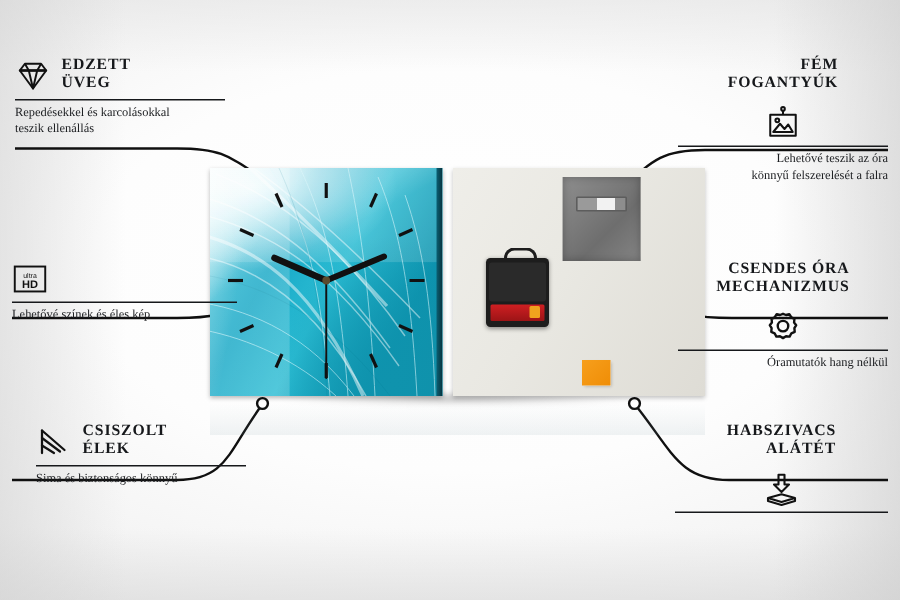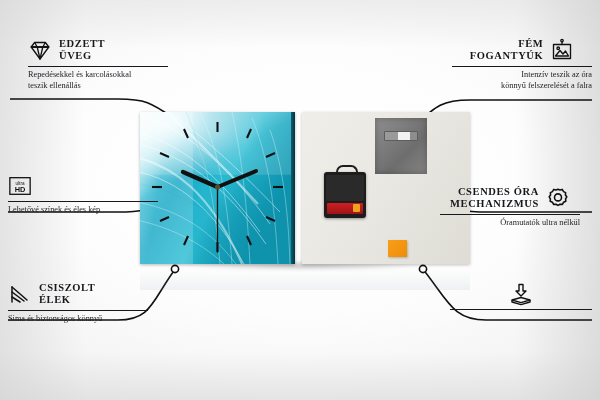--- a/index.html
+++ b/index.html
@@ -18,21 +18,21 @@
     content:"";position:absolute;inset:0;
     background:
       linear-gradient(to right, rgba(210,210,210,.55) 0%, rgba(255,255,255,0) 14%, rgba(255,255,255,0) 86%, rgba(205,205,205,.6) 100%),
       linear-gradient(to bottom, rgba(225,225,225,.5) 0%, rgba(255,255,255,0) 12%, rgba(255,255,255,0) 88%, rgba(215,215,215,.55) 100%);
     pointer-events:none;
   }
 
   
   .callout{position:absolute;}
   .co-head{display:flex;align-items:center;gap:7px;}
-  .co-head.right{flex-direction:row;justify-content:center;}
+  .co-head.right{flex-direction:column;justify-content:flex-end;}
   .co-title{
     font-size:10.5px;letter-spacing:.6px;line-height:1.18;
     color:#16181b;text-transform:uppercase;font-weight:700;
     white-space:pre-line;
   }
   .co-title.ta-r{text-align:right;}
   .co-rule{
     height:1px;background:#16181b;margin:3px 0 3px 0;width:100%;
   }
   .co-sub{
@@ -204,21 +204,21 @@
       <div id="mech">
         <div class="loop"></div>
         <div class="body"></div>
         <div class="batt"></div>
       </div>
       <div id="foam"></div>
     </div>
   </div>
   <div id="reflect"></div>
 
-  <div class="callout" style="left:28px;top:38px;width:140px;">
+  <div class="callout" style="left:10px;top:38px;width:140px;">
     <div class="co-head">
       <svg class="ic" viewBox="0 0 24 24">
         <g fill="none" stroke="#111" stroke-width="1.3" stroke-linejoin="round">
           <path d="M3.2,9 L12,21 L20.8,9 Z"></path>
           <path d="M3.2,9 L6.6,4.5 L17.4,4.5 L20.8,9 Z"></path>
           <path d="M6.6,4.5 L9.2,9 L12,21 L14.8,9 L17.4,4.5"></path>
           <path d="M3.2,9 L20.8,9"></path>
         </g>
       </svg>
       <div class="co-title">EDZETT
@@ -234,21 +234,21 @@
       <svg class="ic" viewBox="0 0 26 24">
         <rect x="2" y="3" width="22" height="18" fill="none" stroke="#111" stroke-width="1.4"></rect>
         <text x="13" y="11" font-family="Liberation Sans, sans-serif" font-size="5" text-anchor="middle" fill="#111">ultra</text>
         <text x="13" y="18.5" font-family="Liberation Sans, sans-serif" font-size="8" font-weight="bold" text-anchor="middle" fill="#111">HD</text>
       </svg>
     </div>
     <div class="co-rule"></div>
     <div class="co-sub">Lehetővé színek és éles kép</div>
   </div>
 
-  <div class="callout" style="left:8px;top:282px;width:140px;">
+  <div class="callout" style="left:24px;top:282px;width:140px;">
     <div class="co-head">
       <svg class="ic" viewBox="0 0 24 24">
         <g fill="none" stroke="#111" stroke-width="1.5" stroke-linecap="round">
           <path d="M4,5 L19,18"></path>
           <path d="M4,10 L16,19"></path>
           <path d="M4,15 L12,20"></path>
           <path d="M4,5 L4,20"></path>
         </g>
       </svg>
       <div class="co-title">CSISZOLT
@@ -266,41 +266,43 @@
         <g fill="none" stroke="#111" stroke-width="1.35" stroke-linejoin="round">
           <rect x="3.5" y="6.5" width="17" height="14"></rect>
           <path d="M12,6.5 L12,3.6"></path>
           <circle cx="12" cy="2.6" r="1.2"></circle>
           <path d="M5.5,18 L10,12.5 L13,16 L15.5,13 L18.5,18 Z"></path>
           <circle cx="8.2" cy="10.2" r="1.25"></circle>
         </g>
       </svg>
     </div>
     <div class="co-rule"></div>
-    <div class="co-sub ta-r">Intenzív teszik az óra
+    <div class="co-sub ta-r">Lehetővé teszik az óra
 könnyű felszerelését a falra</div>
   </div>
 
-  <div class="callout" style="left:440px;top:174px;width:140px;margin-top:12px;">
+  <div class="callout" style="left:452px;top:174px;width:140px;">
     <div class="co-head right">
       <div class="co-title ta-r">CSENDES ÓRA
 MECHANIZMUS</div>
       <svg class="ic" viewBox="0 0 24 24">
         <g fill="none" stroke="#111" stroke-width="1.6" stroke-linejoin="round">
           <path d="M12,3.2 L14,4 L16.2,3.4 L17.6,5.6 L19.6,6.6 L19.4,9 L20.8,10.8 L19.6,12.8 L19.8,15.2 L17.6,16.2 L16.4,18.4 L14,18.2 L12,19.4 L10,18.2 L7.6,18.4 L6.4,16.2 L4.2,15.2 L4.4,12.8 L3.2,10.8 L4.6,9 L4.4,6.6 L6.4,5.6 L7.8,3.4 L10,4 Z"></path>
           <circle cx="12" cy="11.4" r="3.5"></circle>
         </g>
       </svg>
     </div>
     <div class="co-rule"></div>
-    <div class="co-sub ta-r">Óramutatók ultra nélkül</div>
+    <div class="co-sub ta-r">Óramutatók hang nélkül</div>
   </div>
 
   <div class="callout" style="left:450px;top:282px;width:142px;">
     <div class="co-head right">
+      <div class="co-title ta-r">HABSZIVACS
+ALÁTÉT</div>
       <svg class="ic" viewBox="0 0 24 24">
         <g fill="none" stroke="#111" stroke-width="1.4" stroke-linejoin="round">
           <path d="M10,2.5 L10,9 L7,9 L12,14 L17,9 L14,9 L14,2.5 Z"></path>
           <path d="M12,15.5 L21,18 L12,20.6 L3,18 Z"></path>
           <path d="M3,18 L3,20 L12,22.6 L21,20 L21,18"></path>
         </g>
       </svg>
     </div>
     <div class="co-rule"></div>
   </div>

